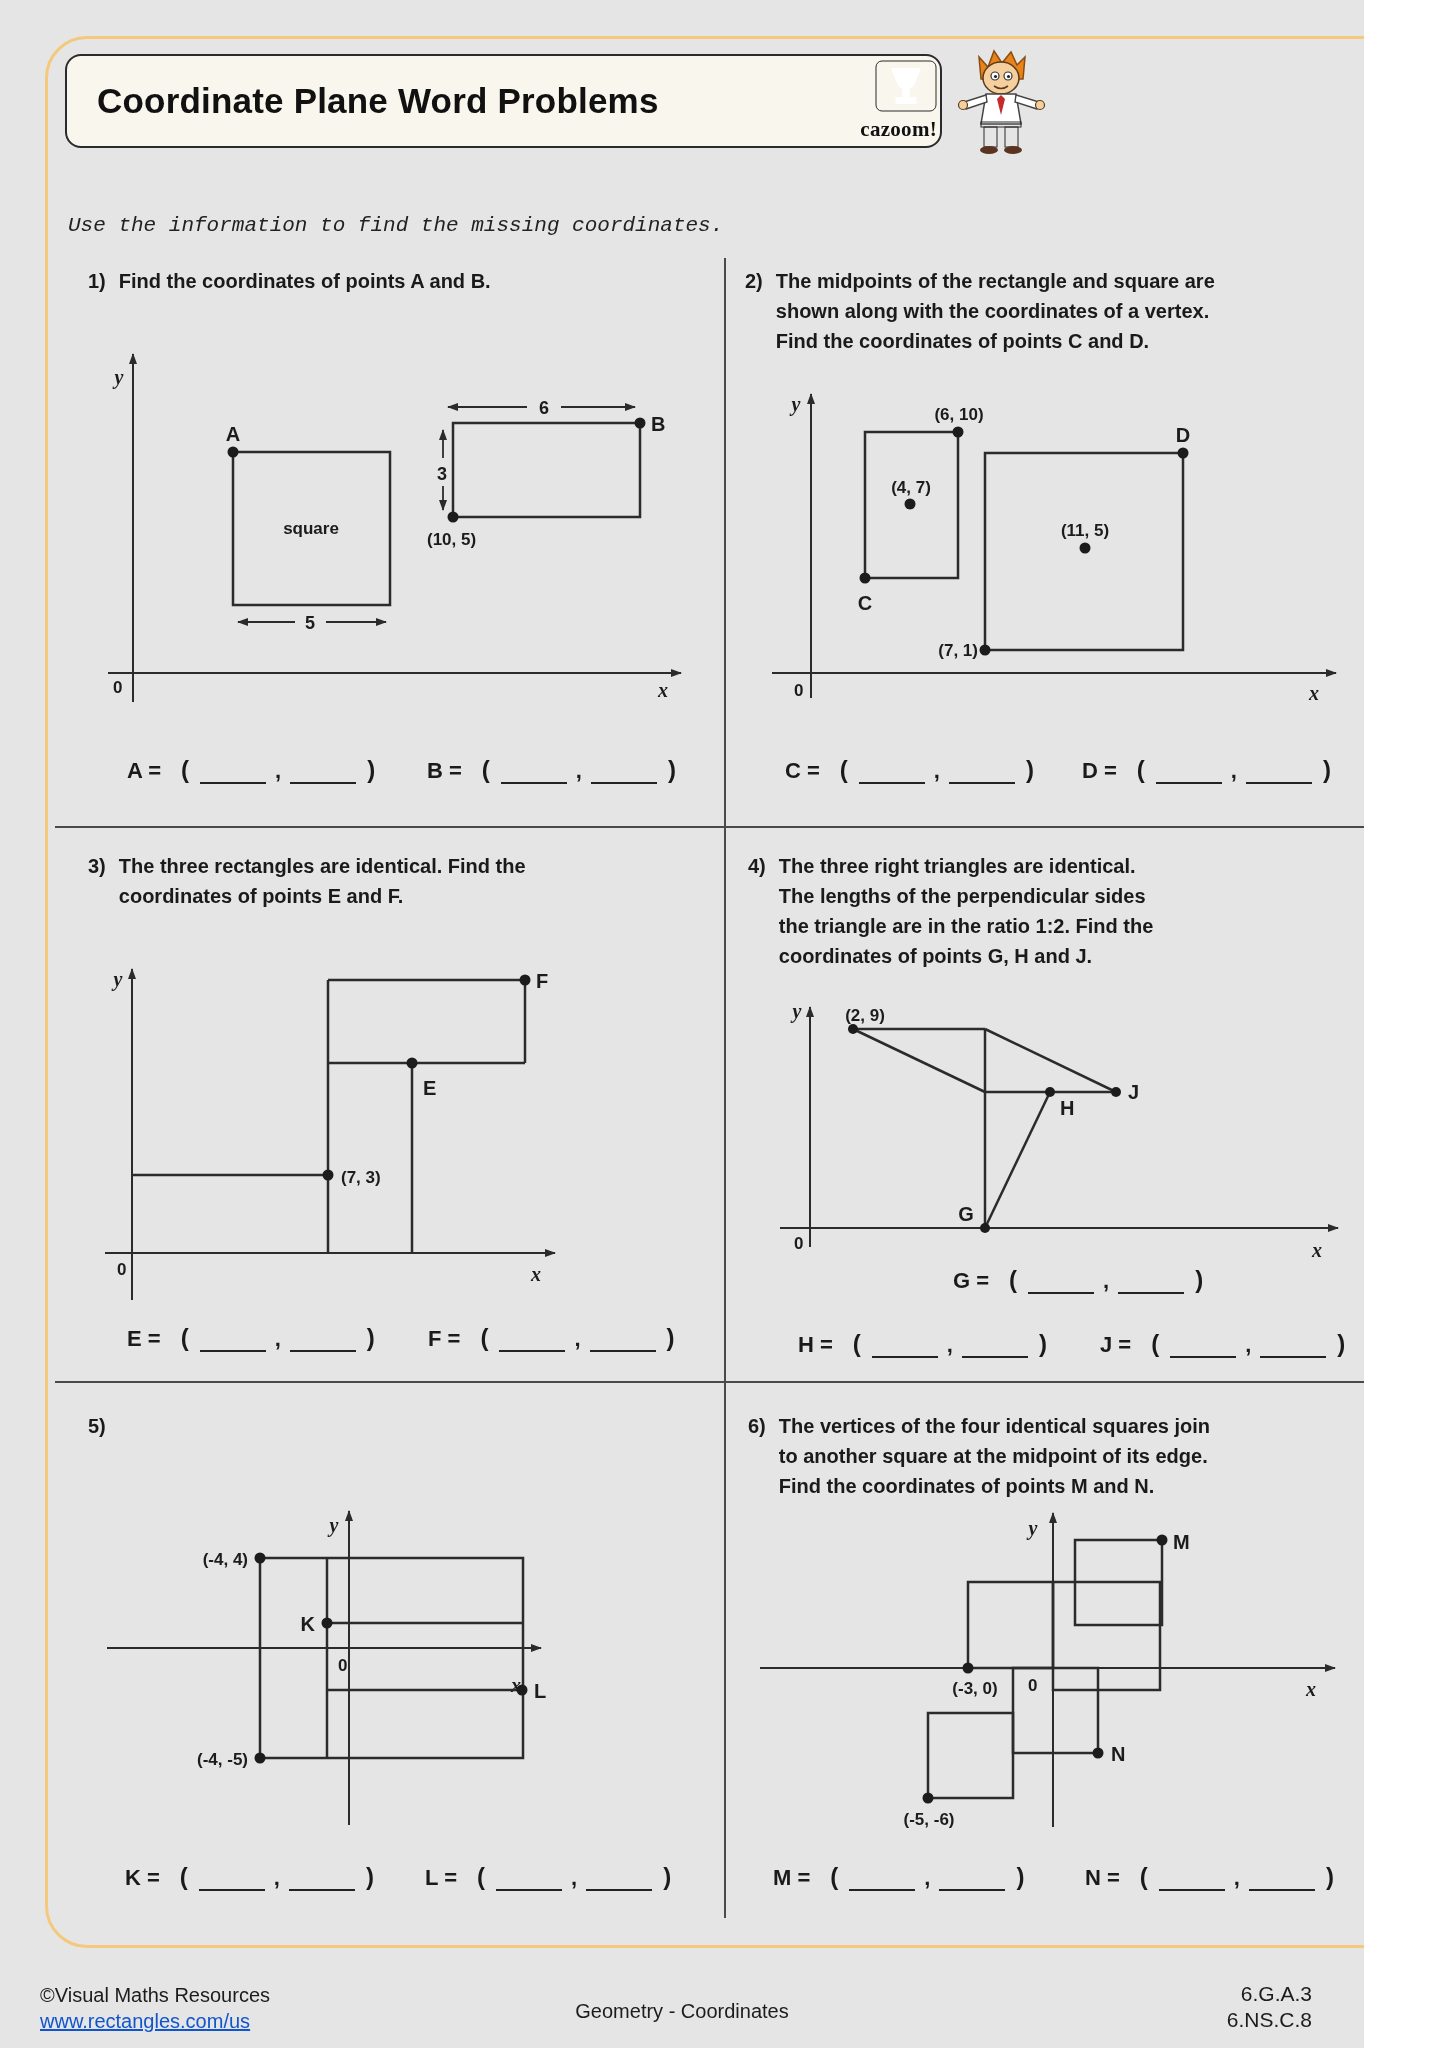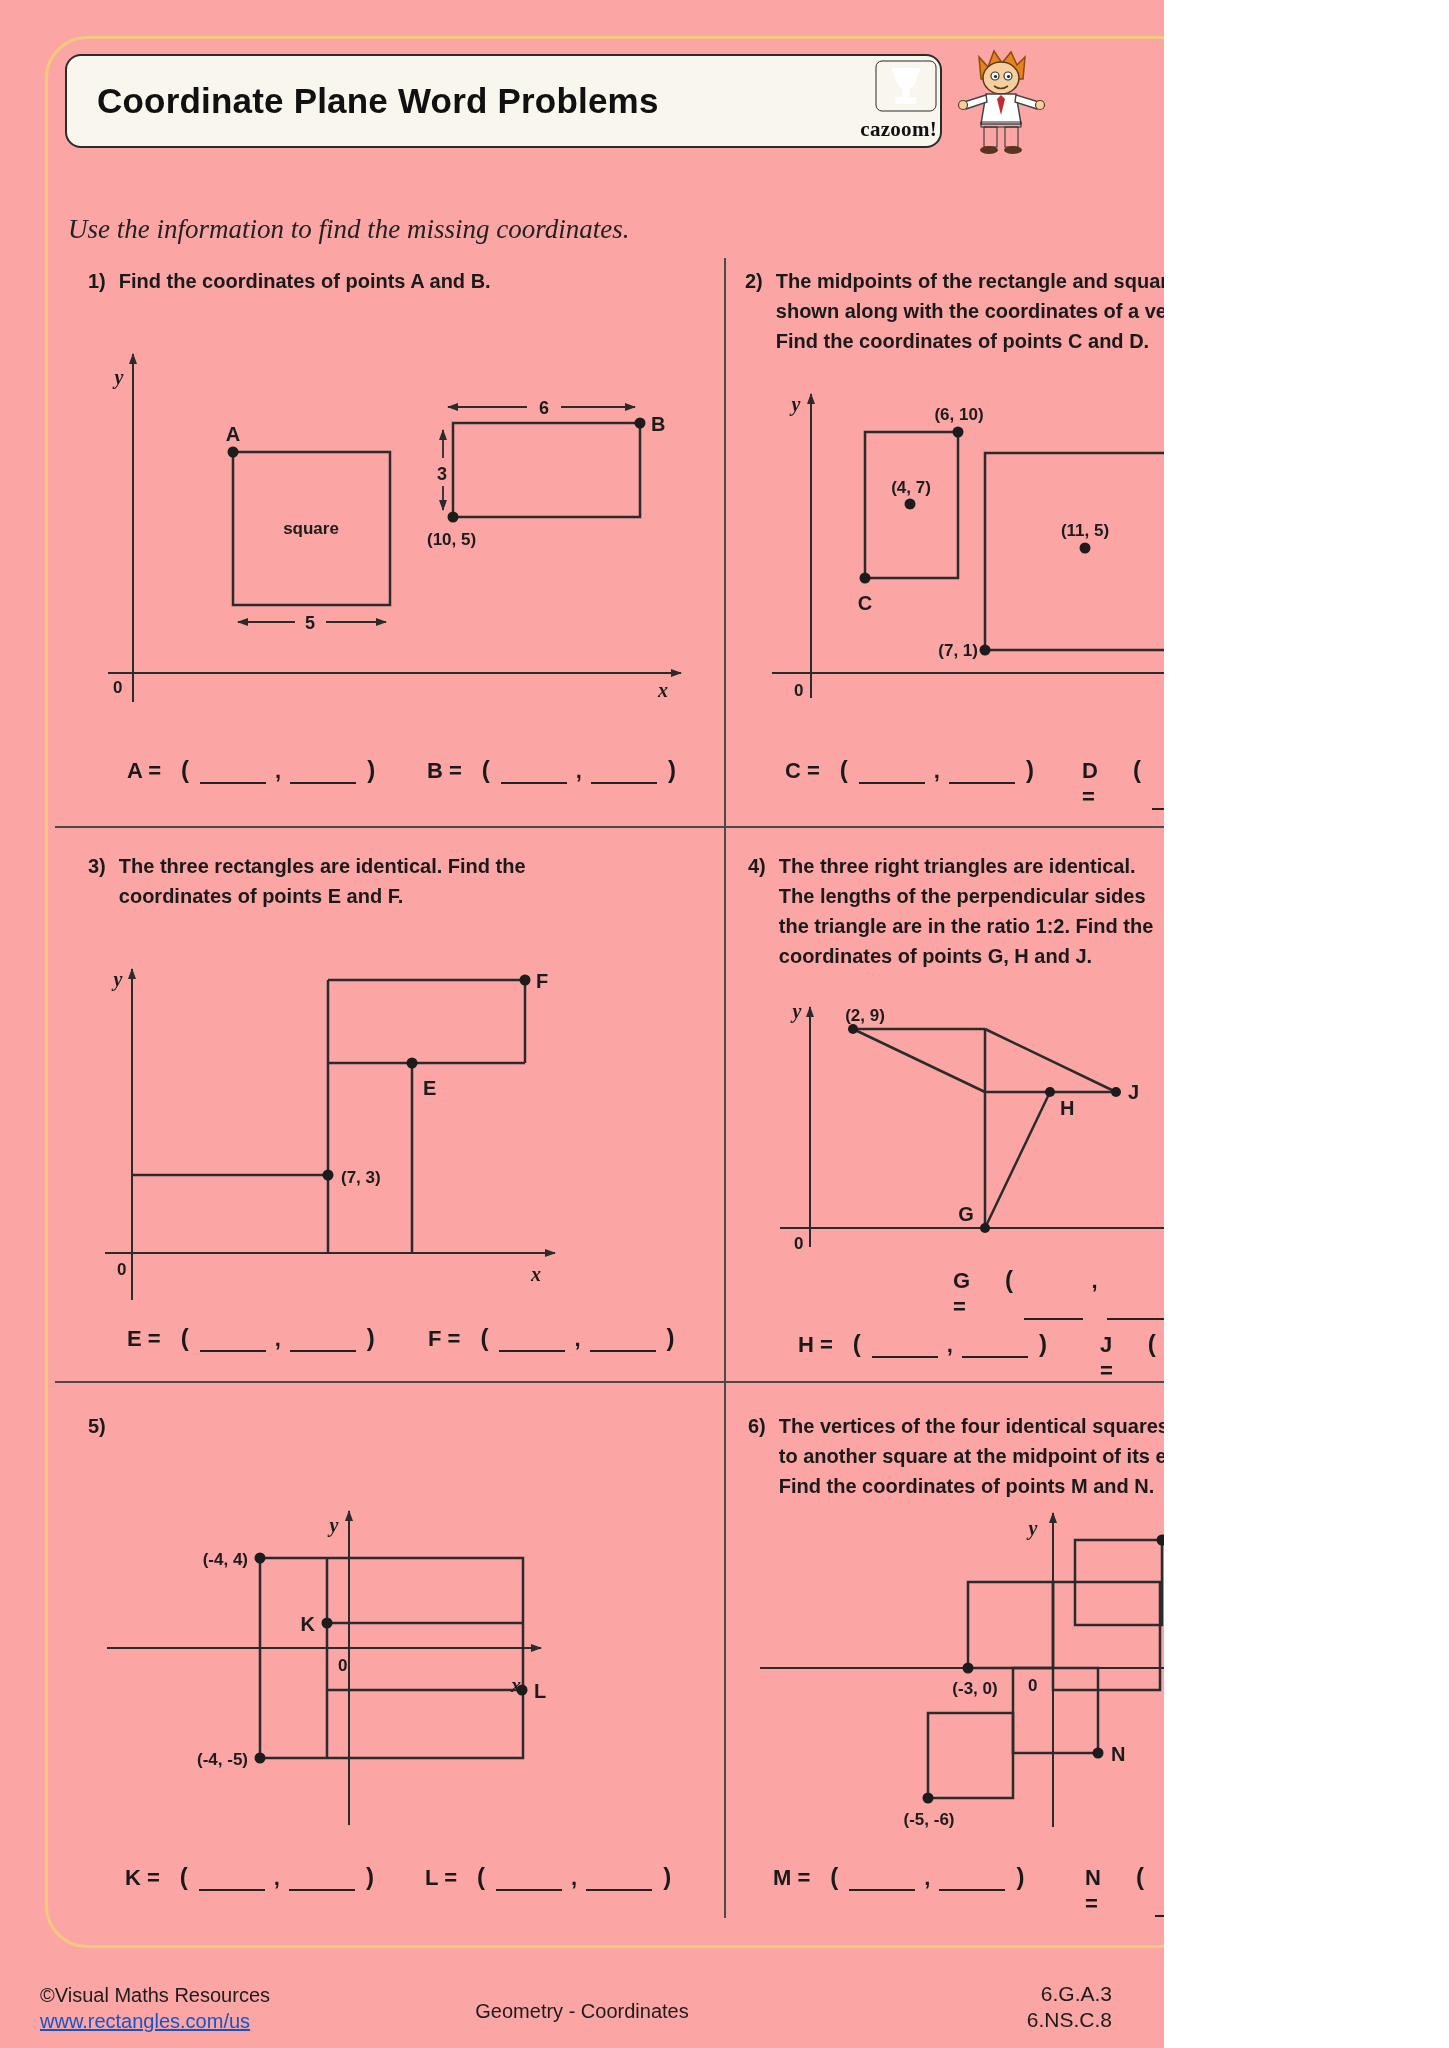--- a/index.html
+++ b/index.html
@@ -1,23 +1,23 @@
 <!DOCTYPE html>
 <html><head>
 <meta charset="utf-8">
 <style>
   html,body{margin:0;padding:0;background:#fff;}
-  #page{position:relative;width:1164px;height:2048px;background:#fca5a5;font-family:"Liberation Sans",sans-serif;color:#1c1c1c;overflow:hidden;}
+  #page{position:relative;width:1364px;height:2048px;background:#e5e5e5;font-family:"Liberation Sans",sans-serif;color:#1c1c1c;overflow:hidden;}
   .abs{position:absolute;}
   #outer-border{left:45px;top:36px;width:1352px;height:1906px;border:3px solid #f3c97e;border-radius:42px;}
   #title-card{left:65px;top:54px;width:873px;height:90px;border:2.5px solid #2b2b2b;border-radius:16px;background:#f9f6ed;display:flex;align-items:center;}
   #page-title{padding-left:30px;font-size:35px;font-weight:900;letter-spacing:.2px;color:#111;}
   #logo{left:845px;top:60px;width:92px;text-align:right;}
   #logo-text{font-family:"Liberation Serif",serif;font-weight:700;font-size:21px;color:#111;margin-top:1px;letter-spacing:.3px;}
-  #instruction{left:68px;top:214px;font-family:Liberation Serif, serif;font-style:italic;font-size:27px;color:#222;}
+  #instruction{left:68px;top:214px;font-family:Liberation Mono, monospace;font-style:italic;font-size:21px;color:#222;}
   .divider{background:#4a4a4a;}
   .ph{display:flex;gap:13px;font-size:20px;font-weight:700;color:#1a1a1a;}
   .ph .pnum{line-height:30px;}
   .ph .ptext{white-space:pre-line;line-height:30px;}
   .ans{display:flex;align-items:baseline;font-size:22px;font-weight:700;color:#1a1a1a;}
   .ans .al{margin-right:16px;}
   .ans .ap{margin:0 4px;font-size:24px;}
   .ans .blank{width:66px;height:26px;border-bottom:2.5px solid #222;margin:0 7px;align-self:flex-end;}
   .ans .ac{margin:0 2px;}
   svg text{font-family:"Liberation Sans",sans-serif;font-weight:700;fill:#1c1c1c;}

